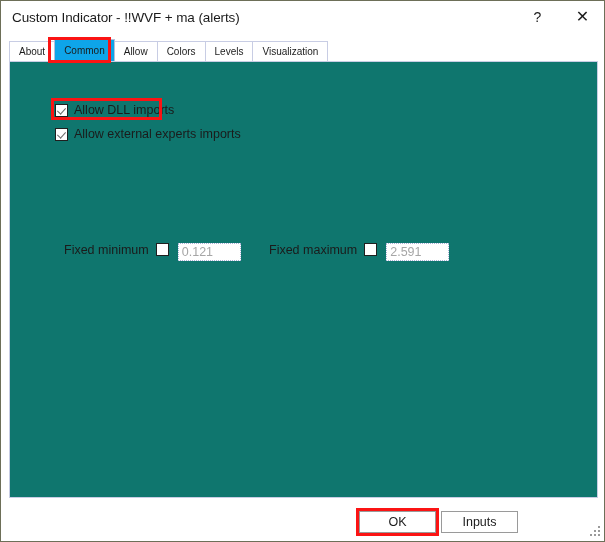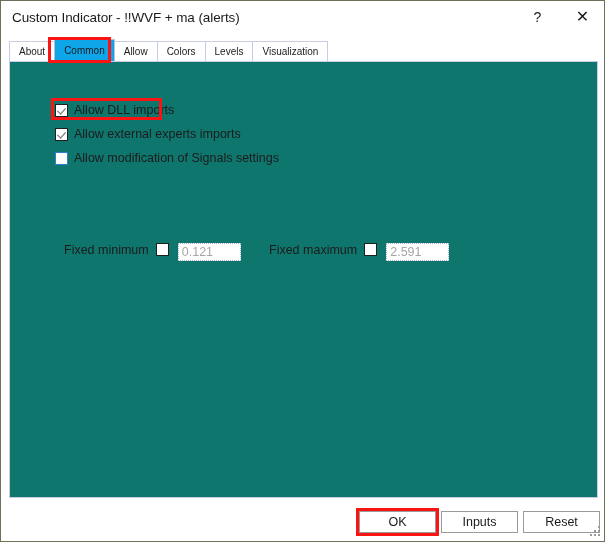--- a/index.html
+++ b/index.html
@@ -255,42 +255,37 @@
     <div class="cbrow" style="left:45px; top:41px;">
       <span class="cbox checked"></span>
       <span class="cblabel">Allow DLL imports</span>
     </div>
 
     <div class="cbrow" style="left:45px; top:65px;">
       <span class="cbox checked"></span>
       <span class="cblabel">Allow external experts imports</span>
     </div>
 
-    <div class="cbrow" style="left:45px; top:89px;">
-      <span class="cbox unchecked"></span>
-      <span class="cblabel">Allow modification of Signals settings</span>
-    </div>
 
     <div class="fixedgroup" style="left:54px; top:181px;">
       <span class="fixedlabel">Fixed minimum</span>
       <span class="sqbox"></span>
       <input class="numfield" type="text" readonly="" value="0.121" style="">
     </div>
 
     <div class="fixedgroup" style="left:259px; top:181px;">
       <span class="fixedlabel">Fixed maximum</span>
       <span class="sqbox"></span>
       <input class="numfield" type="text" readonly="" value="2.591" style="">
     </div>
 
   </div>
 
   <button class="dlgbtn" id="ok-btn">OK</button>
   <button class="dlgbtn" id="cancel-btn">Inputs</button>
-  <button class="dlgbtn" id="reset-btn">Reset</button>
 
   <div class="redbox" id="redbox-tab"></div>
   <div class="redbox" id="redbox-dll"></div>
   <div class="redbox" id="redbox-ok"></div>
 
   <div id="resize-grip">
     <i style="left:9px; top:0px;"></i>
     <i style="left:5px; top:4px;"></i>
       <i style="left:9px; top:4px;"></i>
     <i style="left:1px; top:8px;"></i>

